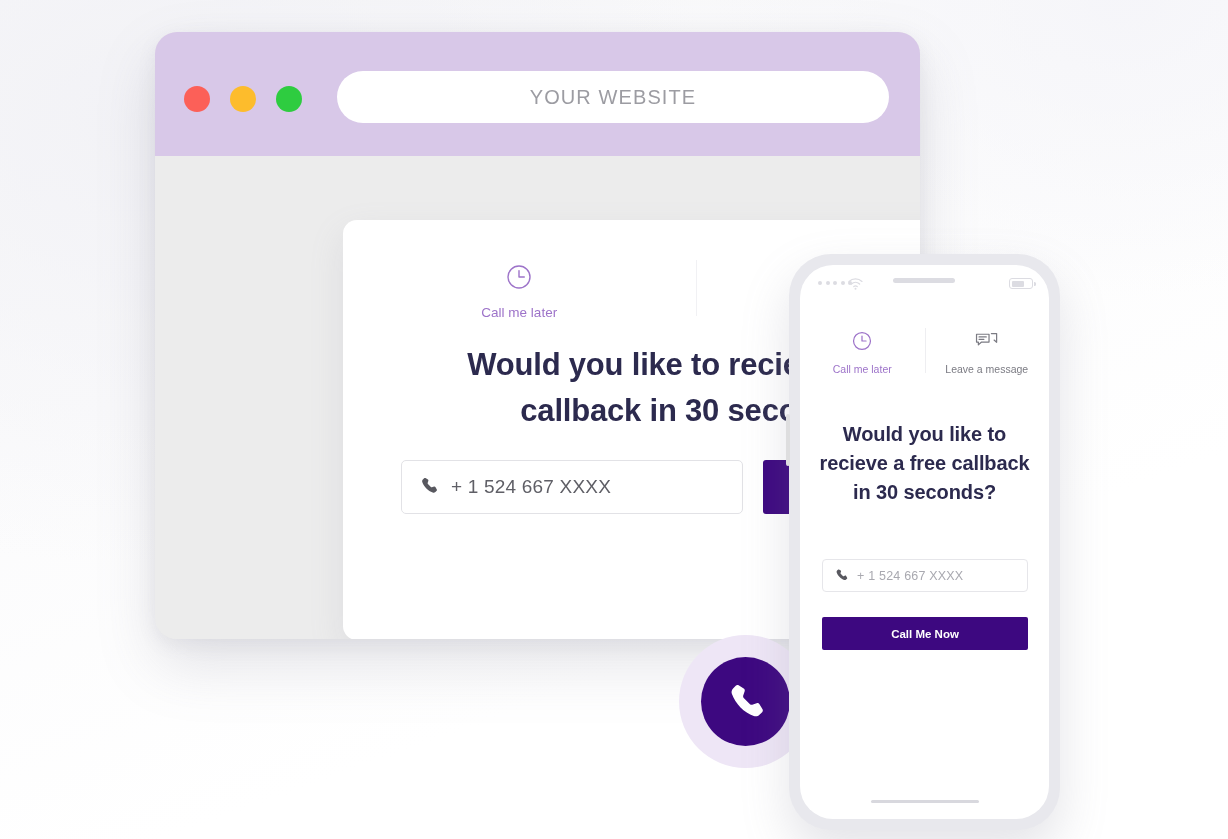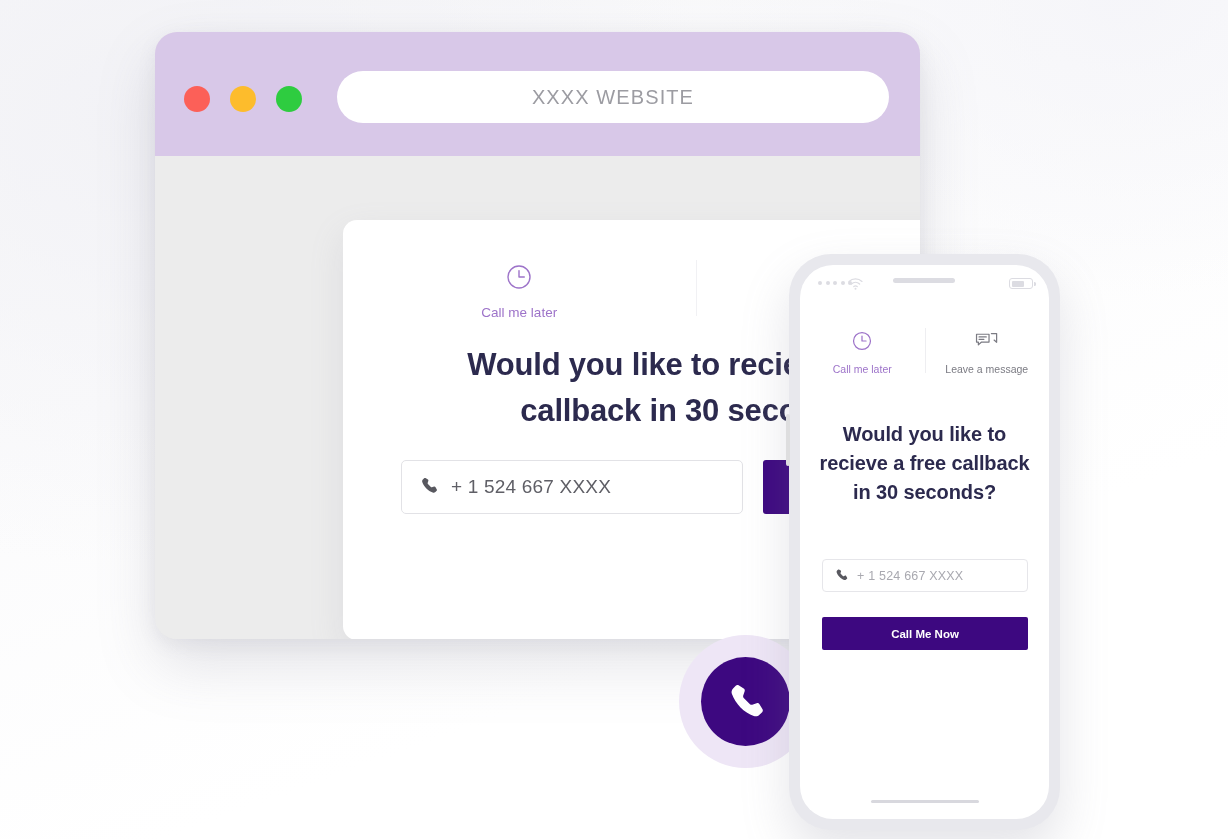--- a/index.html
+++ b/index.html
@@ -410,21 +410,21 @@
 
   <div id="browser-window">
 
     <div class="browser-chrome">
       <div class="traffic-lights">
         <span class="dot dot-red"></span>
         <span class="dot dot-yellow"></span>
         <span class="dot dot-green"></span>
       </div>
       <div class="url-bar">
-        <span class="url-text">XXXX WEBSITE</span>
+        <span class="url-text">YOUR WEBSITE</span>
       </div>
     </div>
 
     <div class="browser-body"></div>
 
     <div id="widget-card">
 
       <div class="tabs">
 
         <div class="tab tab-active">

